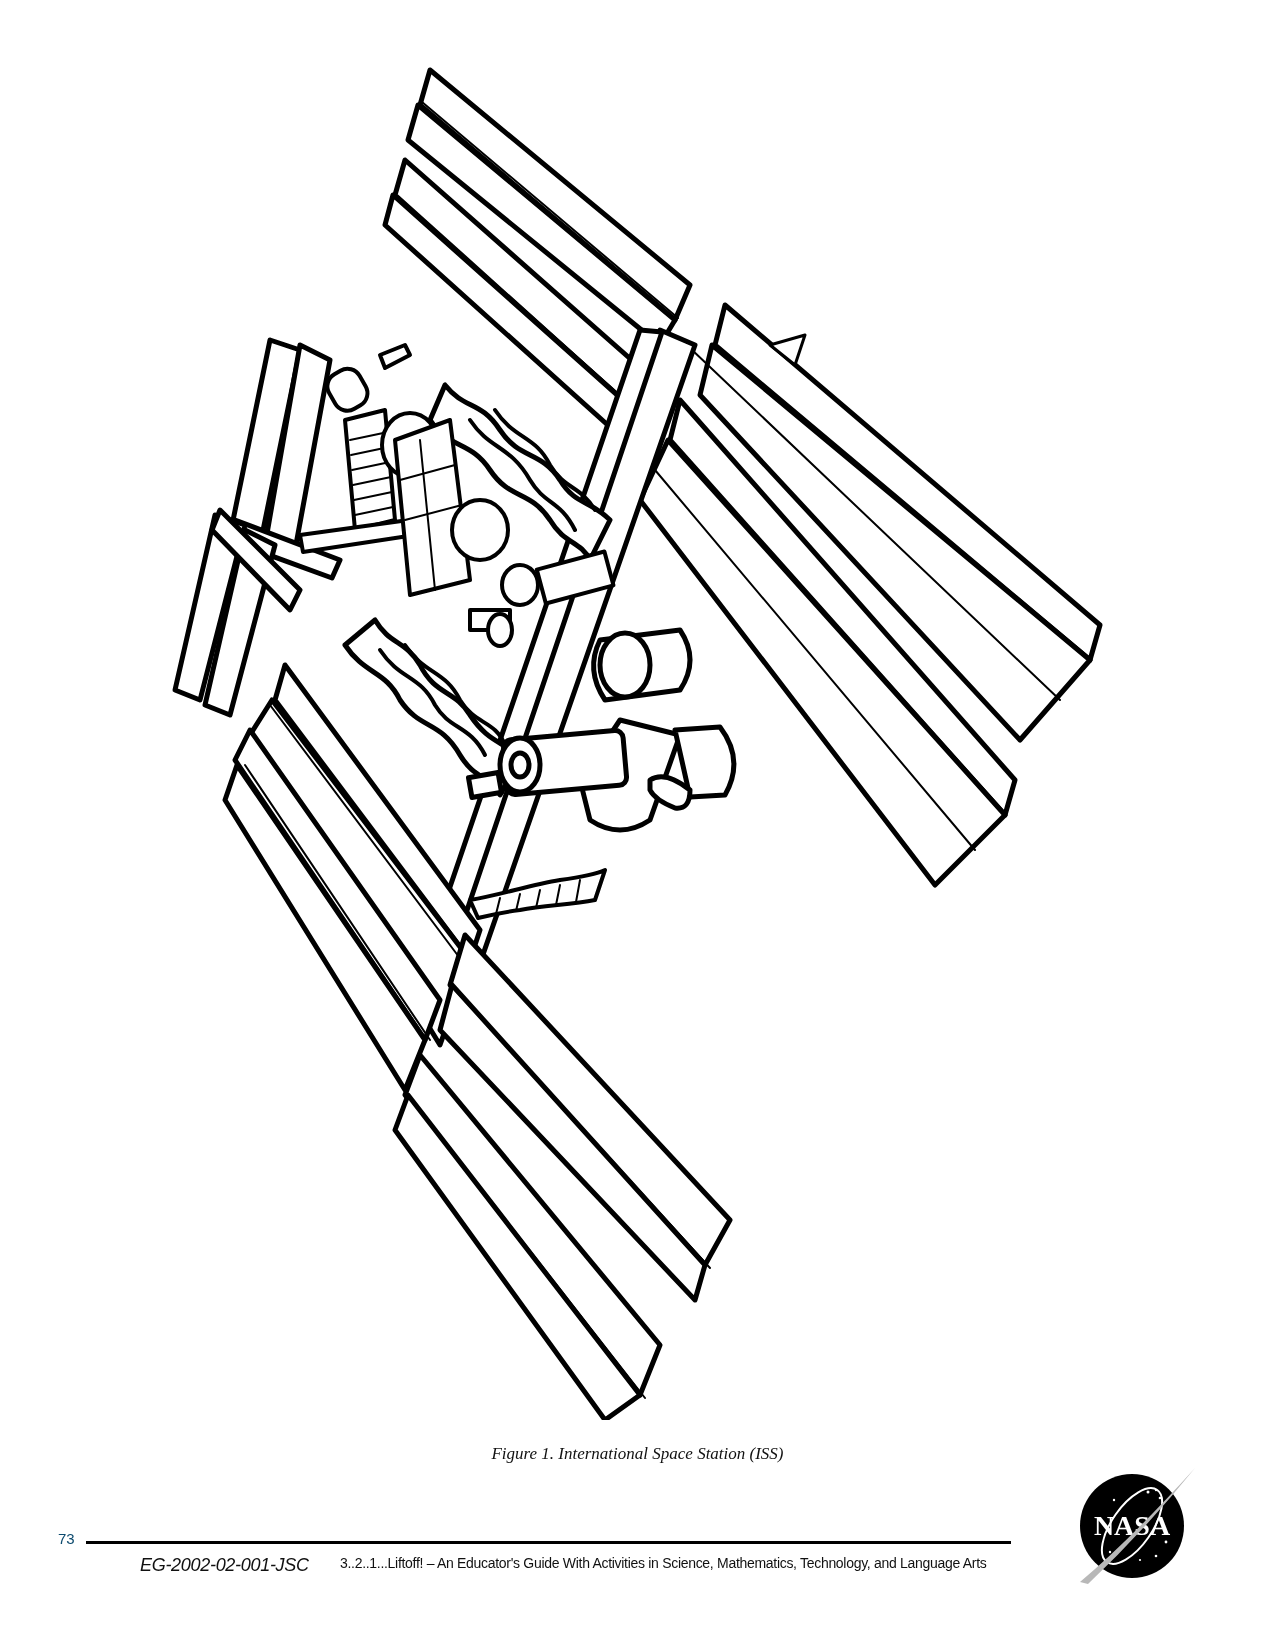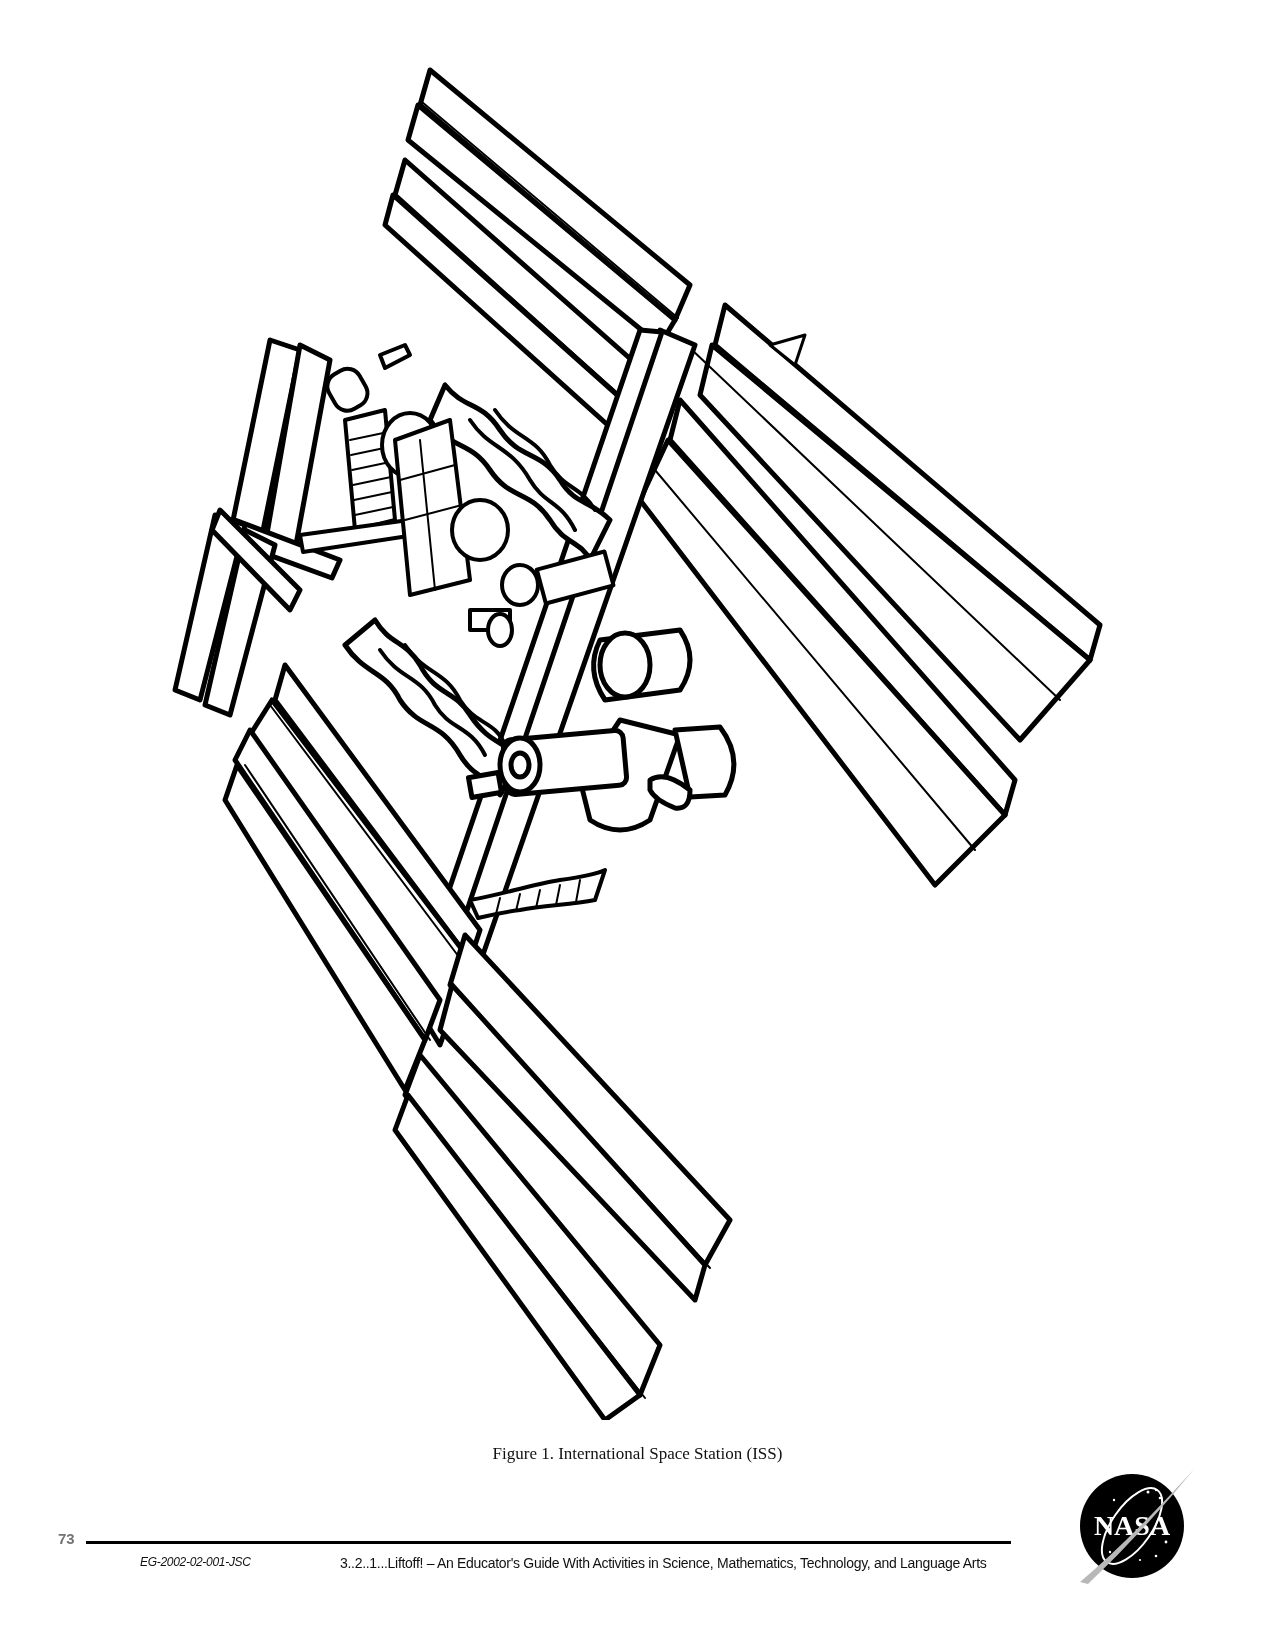--- a/index.html
+++ b/index.html
@@ -1,21 +1,21 @@
 <!DOCTYPE html>
 <html><head>
 <meta charset="utf-8">
 <style>
   html, body { margin: 0; padding: 0; background: #ffffff; }
   body { width: 1275px; height: 1650px; position: relative; overflow: hidden; font-family: "Liberation Sans", sans-serif; }
   .figure { position: absolute; left: 0; top: 0; width: 1275px; height: 1420px; }
-  .caption { position: absolute; left: 0; width: 1275px; top: 1444px; text-align: center; font-family: "Liberation Serif", serif; font-size: 17px; color: #111; }
-  .page-number { position: absolute; left: 58px; top: 1530px; font-size: 15px; color: #737373; font-weight: bold; }
+  .caption { position: absolute; left: 0; width: 1275px; top: 1444px; text-align: center; font-family: "Liberation Serif", serif; font-style: italic; font-size: 17px; color: #111; }
+  .page-number { position: absolute; left: 58px; top: 1530px; font-size: 15px; color: #0c4a6e; }
   .rule { position: absolute; left: 86px; top: 1541px; width: 925px; height: 3px; background: #000; }
-  .doc-id { position: absolute; left: 140px; top: 1555px; font-size: 12px; font-style: italic; color: #111; letter-spacing: -0.3px; }
+  .doc-id { position: absolute; left: 140px; top: 1555px; font-size: 18px; font-style: italic; color: #111; letter-spacing: -0.3px; }
   .doc-title { position: absolute; left: 340px; top: 1555px; font-size: 14px; color: #111; letter-spacing: -0.3px; white-space: nowrap; }
   .logo { position: absolute; left: 1070px; top: 1460px; width: 130px; height: 130px; }
   svg { display: block; }
 </style>
 </head>
 <body>
 
 <div class="figure">
   <svg width="1275" height="1420" viewBox="0 0 1275 1420" xmlns="http://www.w3.org/2000/svg" fill="#fff" stroke="#000" stroke-linejoin="round" stroke-linecap="round">
 

